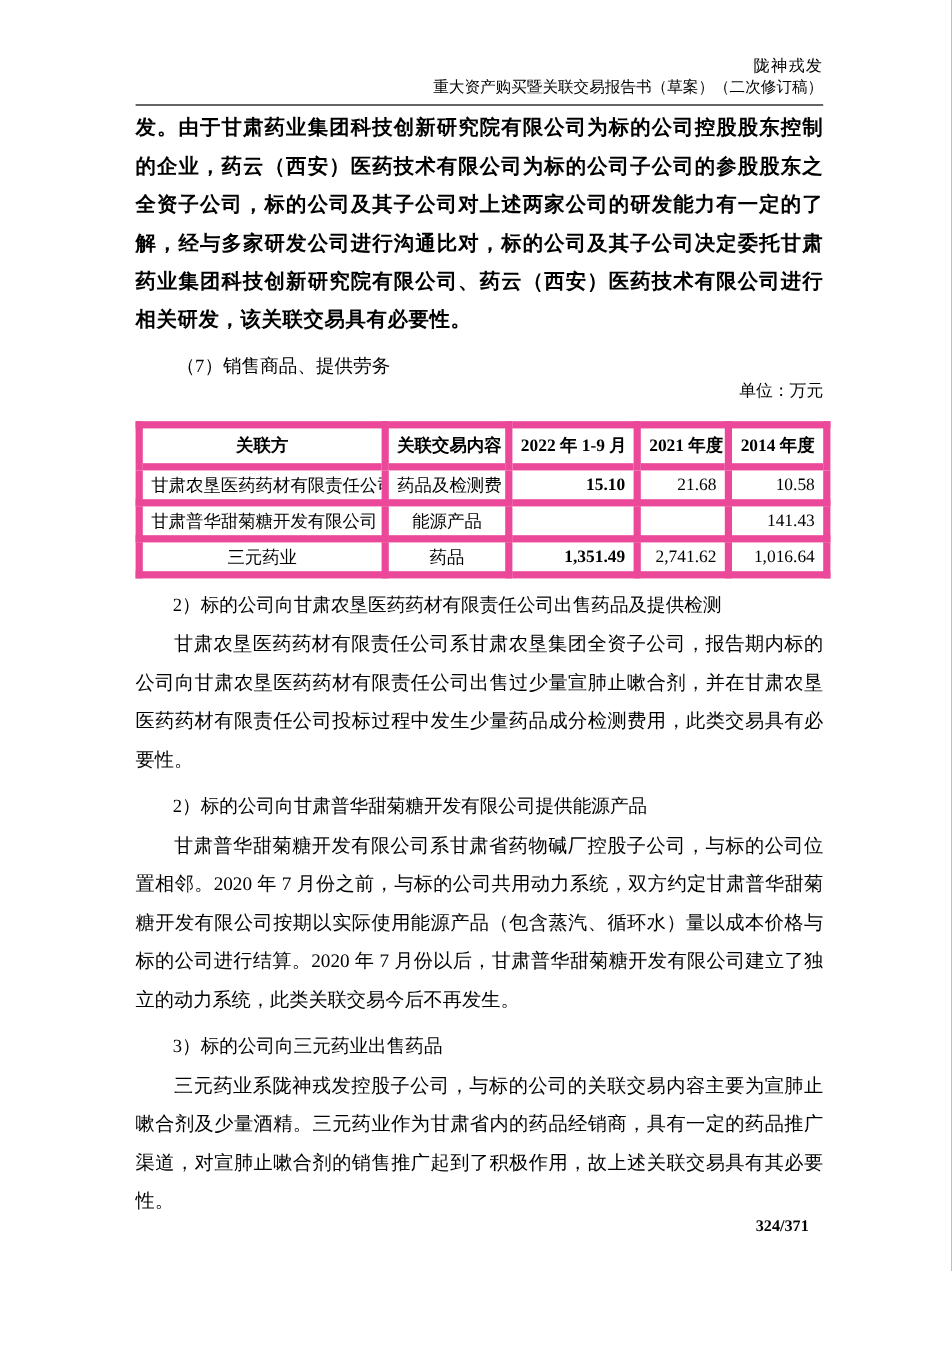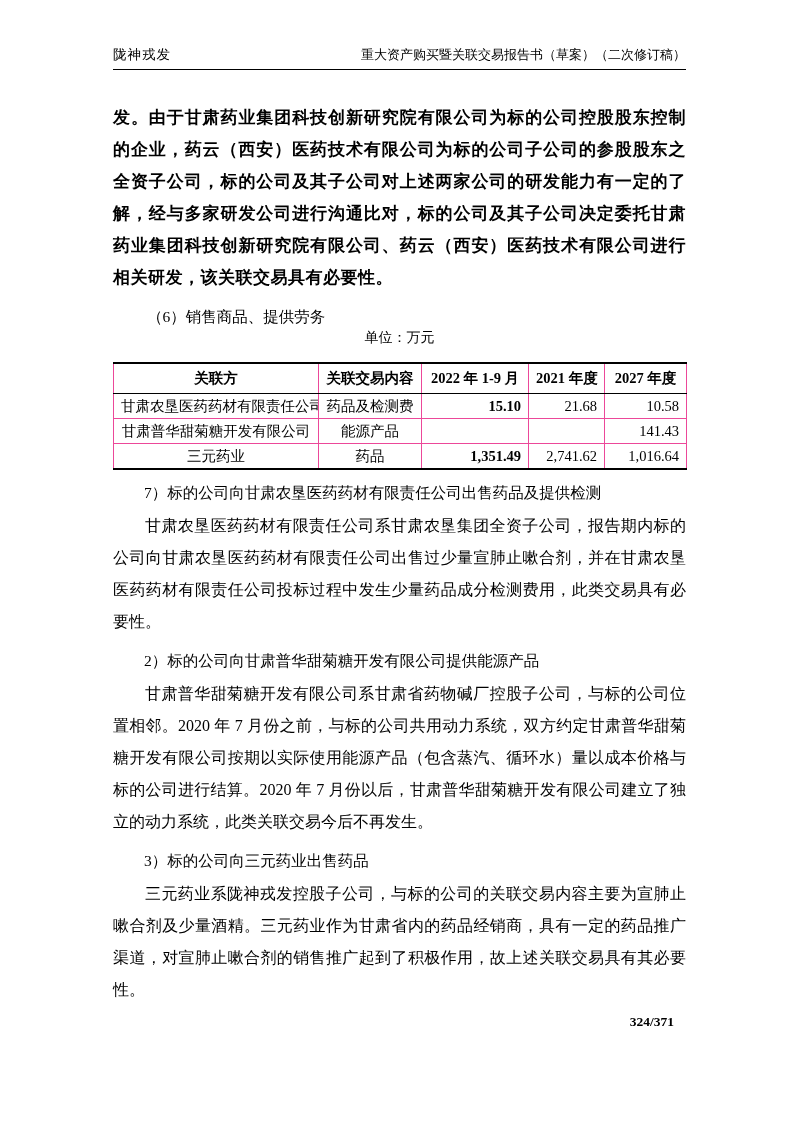--- a/index.html
+++ b/index.html
@@ -13,55 +13,56 @@
     box-sizing:border-box;
     padding:46px 107px 0 113px;
     overflow:hidden;
   }
   
   .doc-header {
     display:flex; justify-content:space-between; align-items:flex-end;
     font-size:13.5px; line-height:18px;
     padding-bottom:5px;
     border-bottom:1.5px solid #000;
+    flex-direction:column;
   }
   .doc-header .left { letter-spacing:1px; }
   .doc-header .right { font-size:13px; }
 
   
   .intro {
-    margin:32px 0 0 0;
+    margin:3px 0 0 0;
     font-size:17px; font-weight:bold;
     line-height:32px;
     text-align:justify;
     letter-spacing:0.5px;
   }
 
   .section-heading {
     margin:12px 0 0 0;
     font-size:15.5px; line-height:22px;
     padding-left:2.2em;
   }
   .unit-label {
     margin-top:0;
     font-size:14px; line-height:20px;
-    text-align:center;
+    text-align:right;
   }
 
   table.data-table {
     margin-top:4px;
     border-collapse:collapse;
     table-layout:fixed;
     width:573px;
     font-size:14.5px;
     border-top:2.5px solid #000;
     border-bottom:2.5px solid #000;
   }
   table.data-table th, table.data-table td {
-    border:1px solid #ec4899;
+    border:6px solid #ec4899;
     padding:2px 7px;
     overflow:hidden; white-space:nowrap;
   }
   table.data-table thead th {
     font-weight:bold; text-align:center;
     height:25px;
     border-bottom:1.5px solid #000;
   }
   table.data-table tbody td { height:20px; }
   .c-left  { text-align:center; }
@@ -94,39 +95,39 @@
 
 <div class="page">
 
   <div class="doc-header">
     <span class="left">陇神戎发</span>
     <span class="right">重大资产购买暨关联交易报告书（草案）（二次修订稿）</span>
   </div>
 
   <p class="intro">发。由于甘肃药业集团科技创新研究院有限公司为标的公司控股股东控制的企业，药云（西安）医药技术有限公司为标的公司子公司的参股股东之全资子公司，标的公司及其子公司对上述两家公司的研发能力有一定的了解，经与多家研发公司进行沟通比对，标的公司及其子公司决定委托甘肃药业集团科技创新研究院有限公司、药云（西安）医药技术有限公司进行相关研发，该关联交易具有必要性。</p>
 
-  <p class="section-heading">（6）销售商品、提供劳务</p>
+  <p class="section-heading">（7）销售商品、提供劳务</p>
 
   <p class="unit-label">单位：万元</p>
 
   <table class="data-table">
     <colgroup>
       <col style="width:205px">
         <col style="width:103px">
         <col style="width:107px">
         <col style="width:76px">
         <col style="width:82px">
     </colgroup>
     <thead>
       <tr>
         <th>关联方</th>
         <th>关联交易内容</th>
         <th>2022 年 1-9 月</th>
         <th>2021 年度</th>
-        <th>2027 年度</th>
+        <th>2014 年度</th>
       </tr>
     </thead>
     <tbody>
       <tr>
         <td class="c-left">甘肃农垦医药药材有限责任公司</td>
         <td class="c-left">药品及检测费</td>
         <td class="c-num bold">15.10</td>
         <td class="c-num">21.68</td>
         <td class="c-num">10.58</td>
       </tr>
@@ -140,21 +141,21 @@
       <tr>
         <td class="c-left">三元药业</td>
         <td class="c-left">药品</td>
         <td class="c-num bold">1,351.49</td>
         <td class="c-num">2,741.62</td>
         <td class="c-num">1,016.64</td>
       </tr>
     </tbody>
   </table>
 
-  <p class="sub-heading">7）标的公司向甘肃农垦医药药材有限责任公司出售药品及提供检测</p>
+  <p class="sub-heading">2）标的公司向甘肃农垦医药药材有限责任公司出售药品及提供检测</p>
   <p class="body-para">甘肃农垦医药药材有限责任公司系甘肃农垦集团全资子公司，报告期内标的公司向甘肃农垦医药药材有限责任公司出售过少量宣肺止嗽合剂，并在甘肃农垦医药药材有限责任公司投标过程中发生少量药品成分检测费用，此类交易具有必要性。</p>
 
   <p class="sub-heading">2）标的公司向甘肃普华甜菊糖开发有限公司提供能源产品</p>
   <p class="body-para">甘肃普华甜菊糖开发有限公司系甘肃省药物碱厂控股子公司，与标的公司位置相邻。2020 年 7 月份之前，与标的公司共用动力系统，双方约定甘肃普华甜菊糖开发有限公司按期以实际使用能源产品（包含蒸汽、循环水）量以成本价格与标的公司进行结算。2020 年 7 月份以后，甘肃普华甜菊糖开发有限公司建立了独立的动力系统，此类关联交易今后不再发生。</p>
 
   <p class="sub-heading">3）标的公司向三元药业出售药品</p>
   <p class="body-para">三元药业系陇神戎发控股子公司，与标的公司的关联交易内容主要为宣肺止嗽合剂及少量酒精。三元药业作为甘肃省内的药品经销商，具有一定的药品推广渠道，对宣肺止嗽合剂的销售推广起到了积极作用，故上述关联交易具有其必要性。</p>
 
   <div class="page-number">324/371</div>
 

